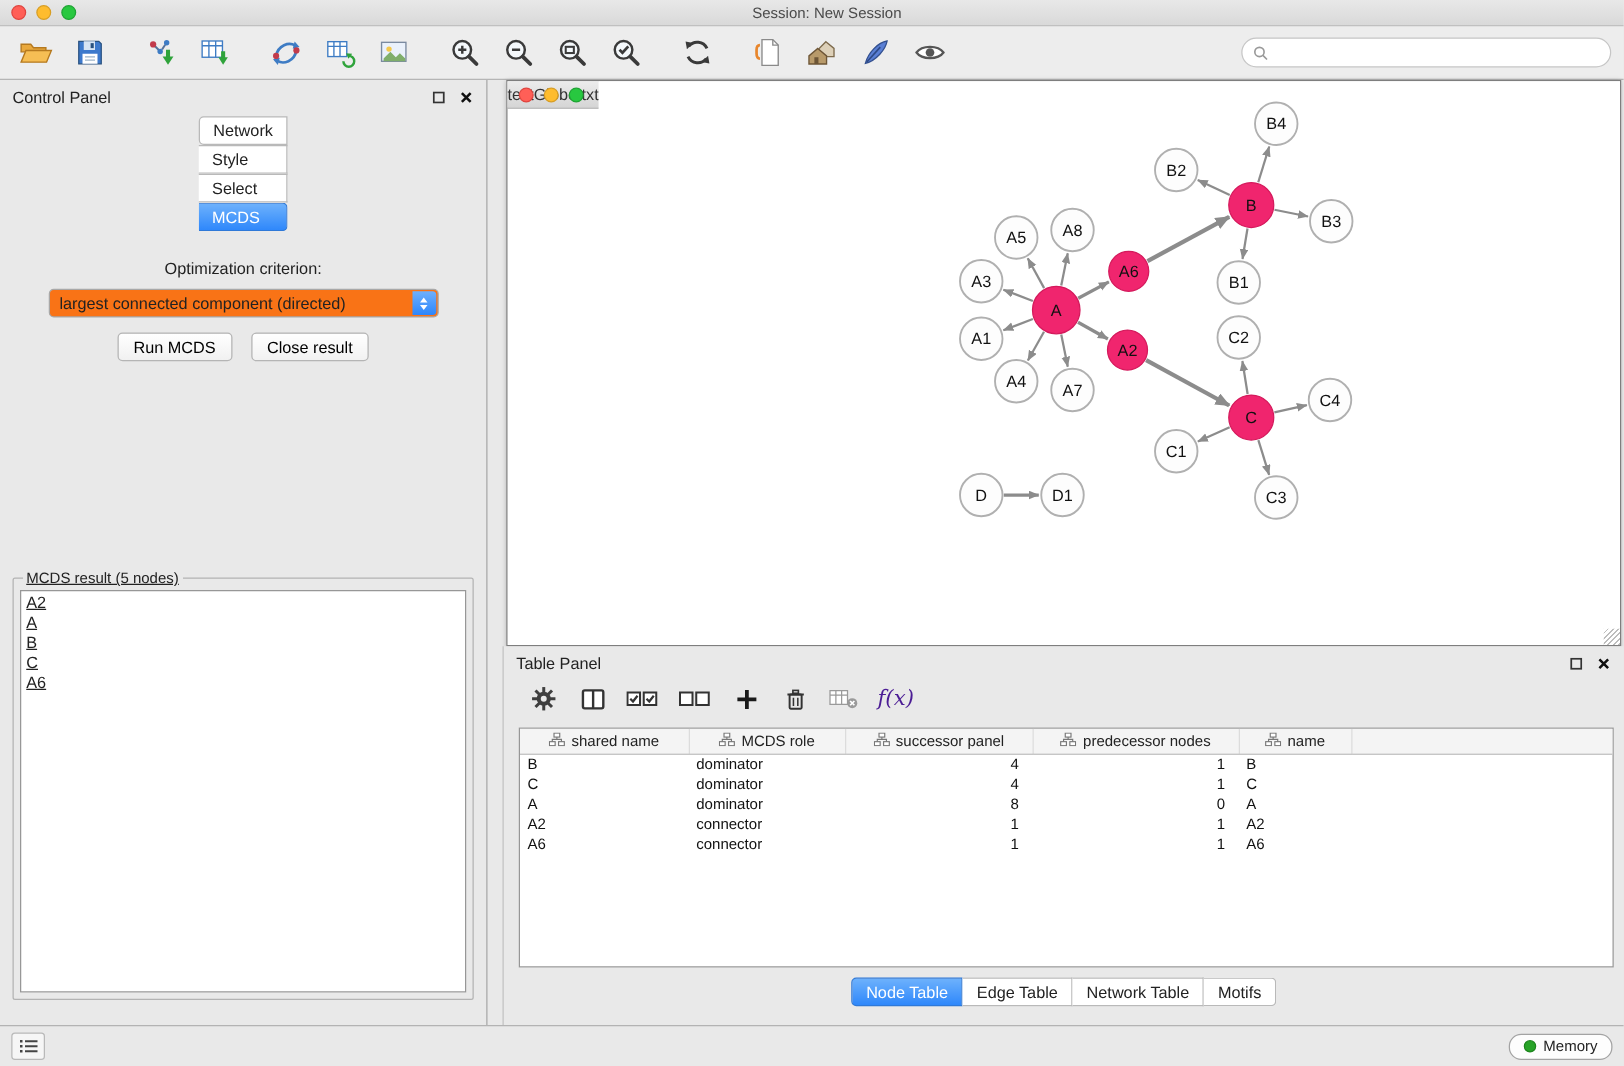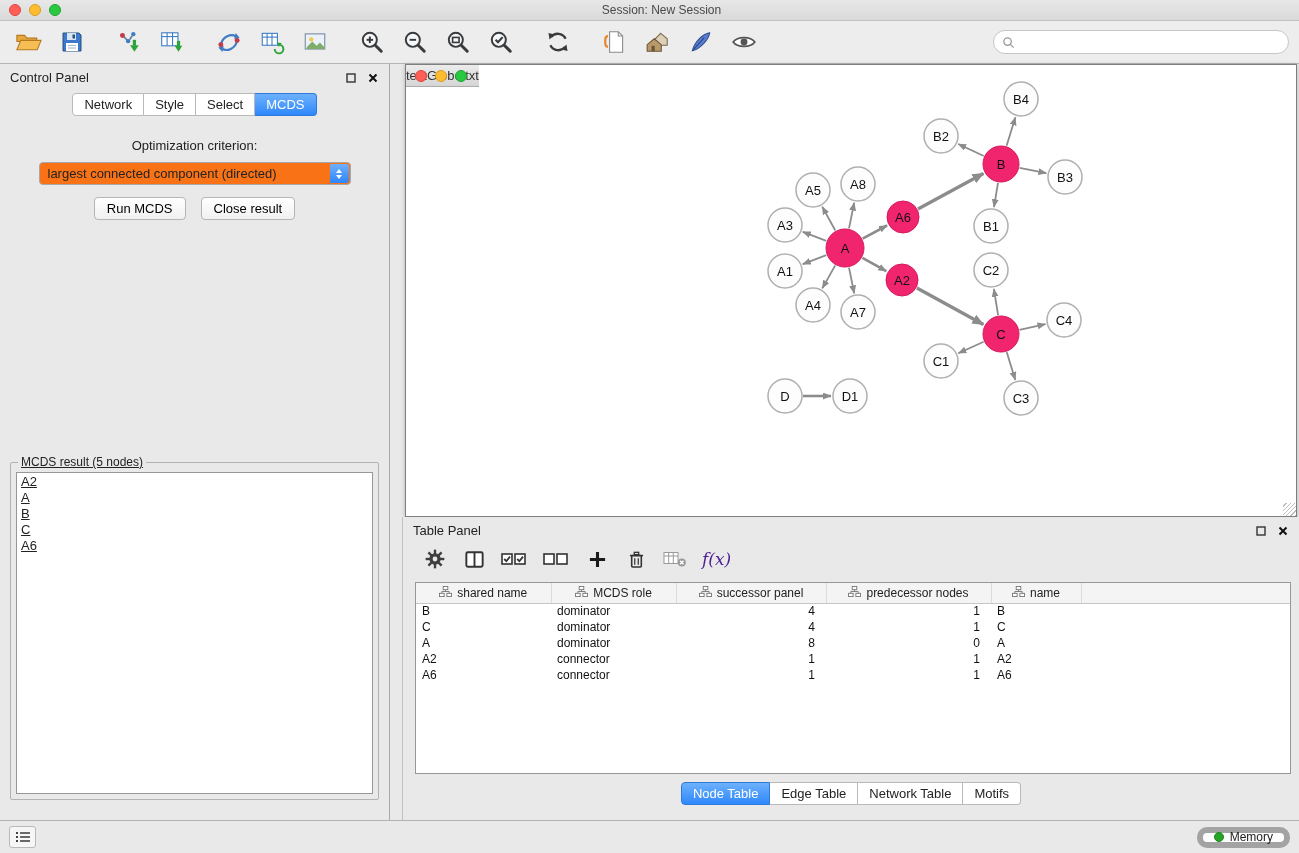--- a/index.html
+++ b/index.html
@@ -29,21 +29,21 @@
   #control-panel{width:390px;background:#e9e9e9;border-right:1px solid #a8a8a8;position:relative;flex-shrink:0;}
   .panel-header{display:flex;align-items:center;padding:6px 10px 2px 10px;}
   .panel-header .ph-title{font-size:13px;color:#222;}
   .ph-icons{margin-left:auto;display:flex;gap:10px;align-items:center;}
   .ph-btn{width:12px;height:12px;display:flex;align-items:center;justify-content:center;}
   .seg{display:flex;}
   .seg .tab{font-size:13px;padding:3px 11px;background:#fff;border:1px solid #b9b9b9;border-left:none;color:#222;white-space:nowrap;cursor:default;}
   .seg .tab:first-child{border-left:1px solid #b9b9b9;border-radius:4px 0 0 4px;}
   .seg .tab:last-child{border-radius:0 4px 4px 0;}
   .seg .tab.selected{background:linear-gradient(#6db1fc,#2f88fb);color:#fff;border-color:#2f79d8;}
-  #control-tabs{margin:6px auto 0;justify-content:center;display:flex;width:fit-content;}
+  #control-tabs{margin:6px auto 0;justify-content:center;display:flex;width:fit-content;flex-direction:column;}
   #opt-label{text-align:center;margin-top:22px;font-size:13px;}
   #criterion{margin:9px auto 0;width:312px;height:23px;background:#f97316;border:1px solid #a8a8a8;border-radius:4px;display:flex;align-items:center;position:relative;font-size:13px;padding-left:8px;}
   #criterion .stepper{position:absolute;right:1px;top:1px;bottom:1px;width:19px;background:linear-gradient(#6fb0fd,#2d86fb);border-radius:0 3px 3px 0;display:flex;flex-direction:column;align-items:center;justify-content:center;gap:2px;}
   .arr-up{width:0;height:0;border-left:3.5px solid transparent;border-right:3.5px solid transparent;border-bottom:4.5px solid #fff;}
   .arr-dn{width:0;height:0;border-left:3.5px solid transparent;border-right:3.5px solid transparent;border-top:4.5px solid #fff;}
   #cp-buttons{display:flex;justify-content:center;gap:15px;margin-top:12px;}
   .mac-btn{font-size:13px;background:linear-gradient(#ffffff,#f1f1f1);border:1px solid #b5b5b5;border-radius:4px;padding:3px 12px;cursor:default;}
   #result-fieldset{position:absolute;left:10px;right:10px;top:391px;bottom:20px;border:1px solid #b3b3b3;border-radius:2px;padding:3px 5px 5px 5px;display:flex;flex-direction:column;background:#e9e9e9;text-decoration:underline;}
   #result-fieldset legend{font-size:12px;color:#222;padding:0 3px;margin-left:2px;}
   #result-list{flex:1;background:#fff;border:1px solid #979797;overflow:auto;padding:1px 4px;font-size:13px;line-height:16px;}
@@ -71,21 +71,21 @@
   #node-table thead th{background:#f4f4f4;border-right:1px solid #dcdcdc;border-bottom:1px solid #c6c6c6;font-weight:normal;height:20px;padding:0 4px;color:#222;}
   #node-table thead th.filler{border-right:none;}
   .th-inner{display:flex;align-items:center;justify-content:center;gap:5px;}
   #node-table tbody td{height:16px;padding:0 6px;color:#111;overflow:hidden;white-space:nowrap;}
   #node-table tbody td.num{text-align:right;padding-right:11px;}
   #table-tabs{margin:8px auto 0;display:flex;width:fit-content;}
 
   
   #statusbar{height:33px;background:#e9e9e9;border-top:1px solid #b3b3b3;display:flex;align-items:center;padding:0 9px;}
   #list-btn{width:27px;height:22px;border:1px solid #b9b9b9;border-radius:3px;background:#f6f6f6;display:flex;align-items:center;justify-content:center;}
-  #memory-btn{margin-left:auto;display:flex;align-items:center;gap:6px;background:#fdfdfd;border:6px solid #a3a3a3;border-radius:10px;padding:2px 11px;font-size:12px;height:21px;}
+  #memory-btn{margin-left:auto;display:flex;align-items:center;gap:6px;background:#fdfdfd;border:1px solid #a3a3a3;border-radius:10px;padding:2px 11px;font-size:12px;height:21px;}
   .green-dot{width:10px;height:10px;border-radius:50%;background:#27a327;border:1px solid #1d861d;}
 </style>
 </head>
 <body>
 
 <div id="titlebar">
   <div class="traffic">
     <div class="tl red"></div>
     <div class="tl yellow"></div>
     <div class="tl green"></div>

